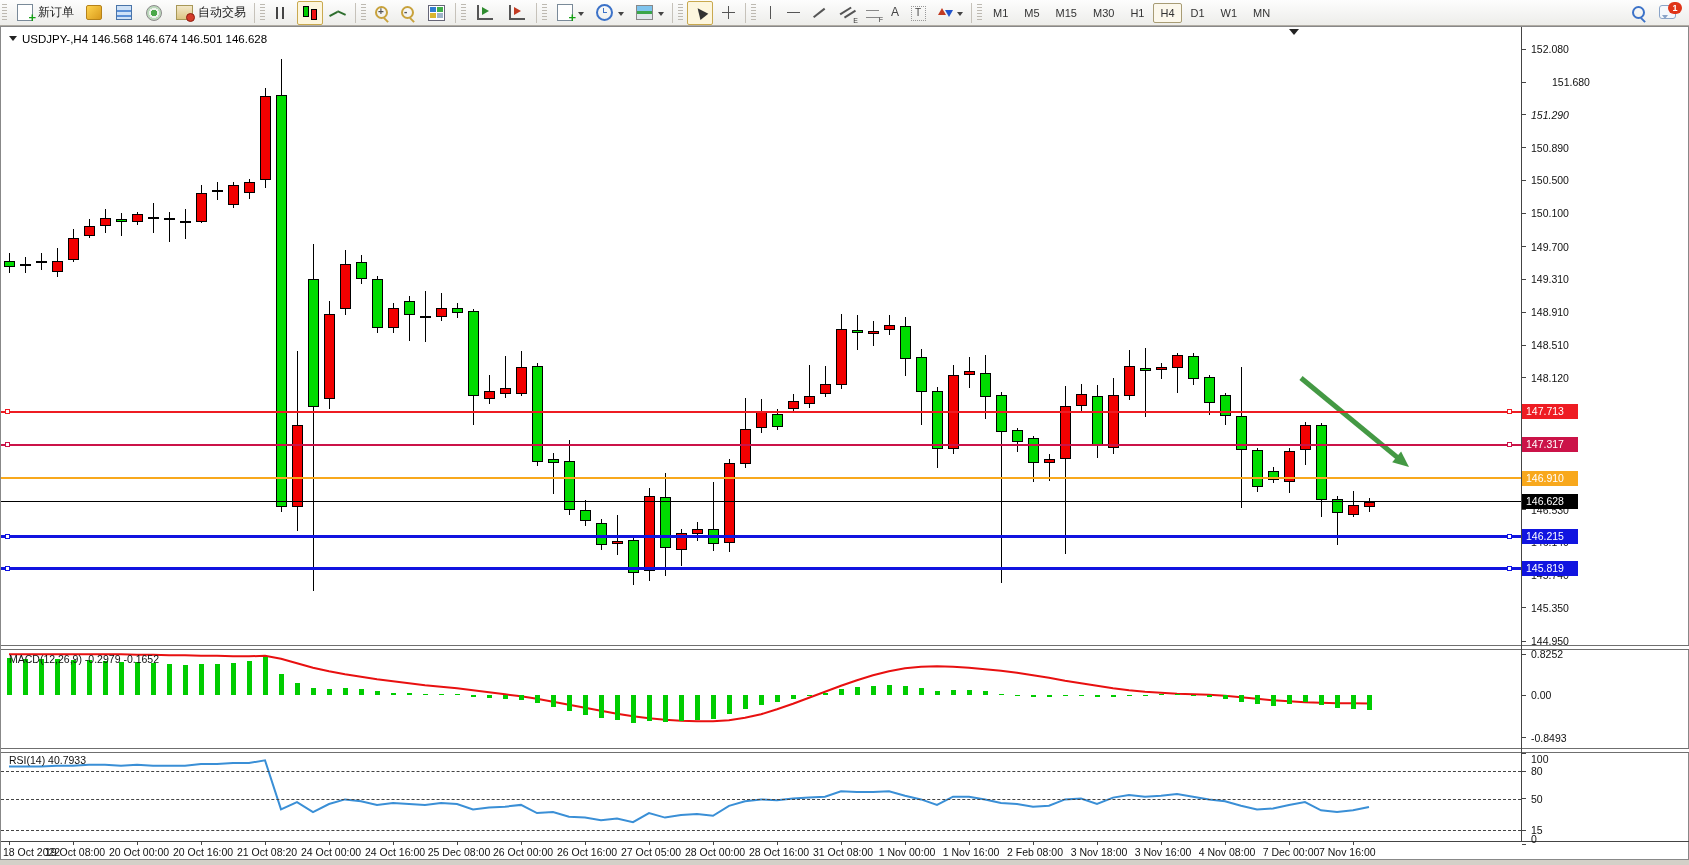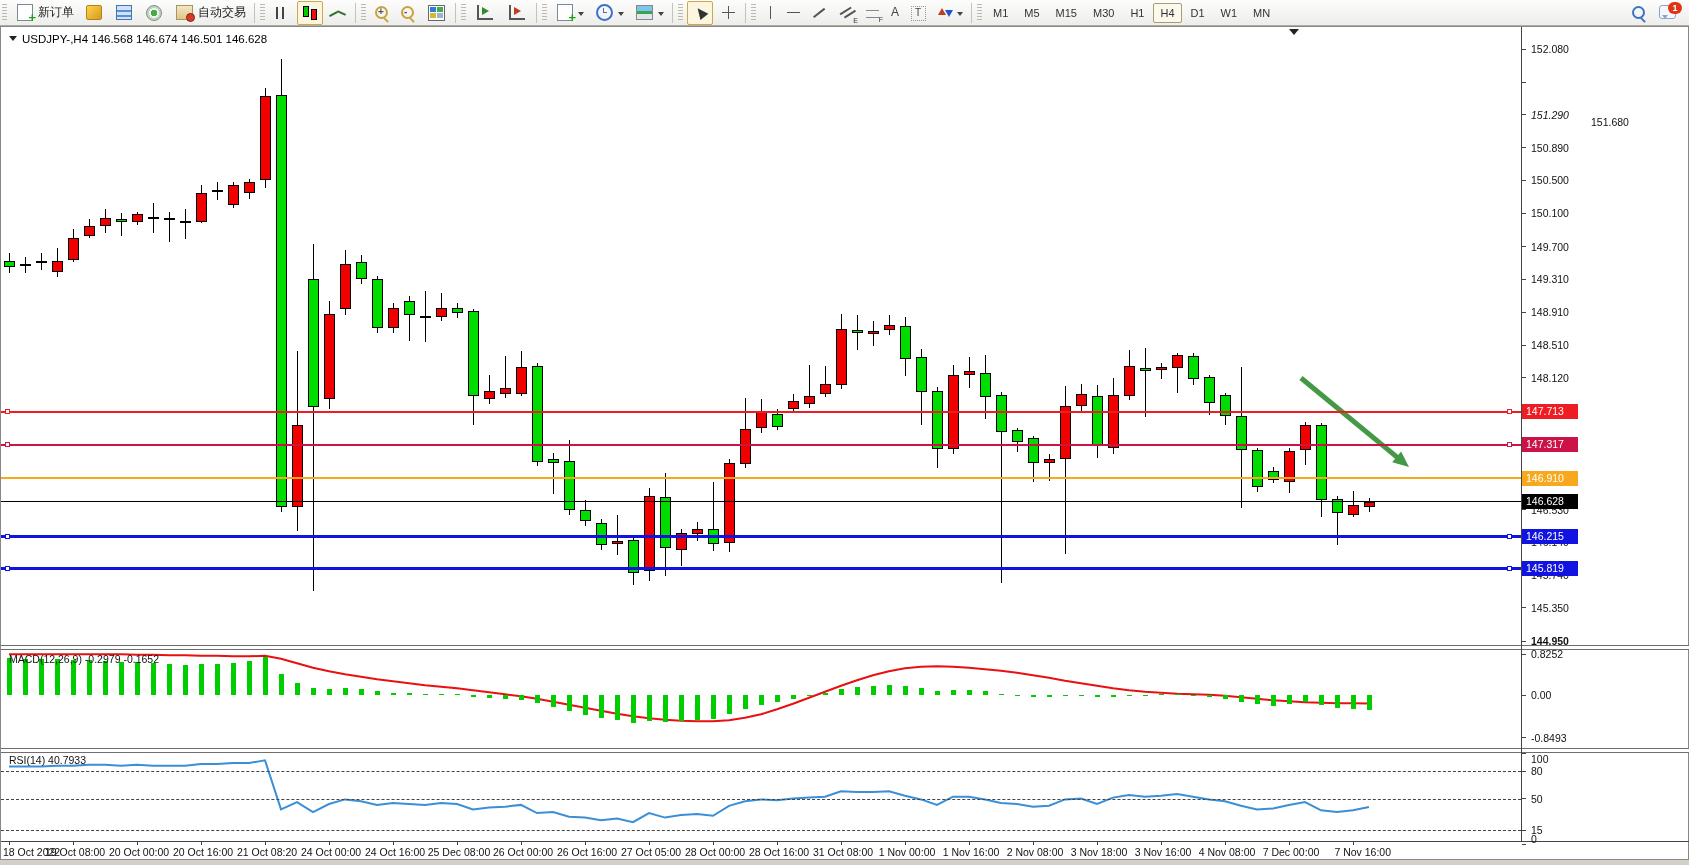--- a/index.html
+++ b/index.html
@@ -232,21 +232,21 @@
           <polygon points="1408,440 1391.2007133282966,435.2267445781804 1400.104120896541,424.4226095515469" fill="#449944"></polygon>
         </g>
       </svg>
   <div class="sepline" style="top: 618px;"></div>
       <div class="sepline" style="top: 721px;"></div>
       <div class="abs" style="left: 1520px; top: 0px; width: 1px; height: 814px; background: rgb(68, 68, 68);"></div>
       <div class="abs" style="left: 0px; top: 814px; width: 1689px; height: 1px; background: rgb(68, 68, 68);"></div>
       <div class="tick" style="left: 1521px; top: 21.5px; width: 4px; height: 1px;"></div>
       <div class="axlbl" style="left: 1530px; top: 16px;">152.080</div>
       <div class="tick" style="left: 1521px; top: 54.716px; width: 4px; height: 1px;"></div>
-      <div class="axlbl" style="left: 1590px; top: 49.216px; margin-top: 40px;">151.680</div>
+      <div class="axlbl" style="left: 1551px; top: 49.216px;">151.680</div>
       <div class="tick" style="left: 1521px; top: 87.1016px; width: 4px; height: 1px;"></div>
       <div class="axlbl" style="left: 1530px; top: 81.6016px; font-style: italic;">151.290</div>
       <div class="tick" style="left: 1521px; top: 120.318px; width: 4px; height: 1px;"></div>
       <div class="axlbl" style="left: 1530px; top: 114.818px;">150.890</div>
       <div class="tick" style="left: 1521px; top: 152.703px; width: 4px; height: 1px;"></div>
       <div class="axlbl" style="left: 1530px; top: 147.203px;">150.500</div>
       <div class="tick" style="left: 1521px; top: 185.919px; width: 4px; height: 1px;"></div>
       <div class="axlbl" style="left: 1530px; top: 180.419px;">150.100</div>
       <div class="tick" style="left: 1521px; top: 219.135px; width: 4px; height: 1px;"></div>
       <div class="axlbl" style="left: 1530px; top: 213.635px;">149.700</div>
@@ -260,21 +260,21 @@
       <div class="axlbl" style="left: 1530px; top: 344.838px;">148.120</div>
       <div class="tick" style="left: 1521px; top: 482.372px; width: 4px; height: 1px;"></div>
       <div class="axlbl" style="left: 1530px; top: 476.872px;">146.530</div>
       <div class="tick" style="left: 1521px; top: 514.758px; width: 4px; height: 1px;"></div>
       <div class="axlbl" style="left: 1530px; top: 509.258px;">146.140</div>
       <div class="tick" style="left: 1521px; top: 547.974px; width: 4px; height: 1px;"></div>
       <div class="axlbl" style="left: 1530px; top: 542.474px;">145.740</div>
       <div class="tick" style="left: 1521px; top: 580.359px; width: 4px; height: 1px;"></div>
       <div class="axlbl" style="left: 1530px; top: 574.859px;">145.350</div>
       <div class="tick" style="left: 1521px; top: 613.575px; width: 4px; height: 1px;"></div>
-      <div class="axlbl" style="left: 1530px; top: 608.075px; font-weight: bold;">144.950</div>
+      <div class="axlbl" style="left: 1530px; top: 608.075px;">144.950</div>
       <div class="candle-wick" style="left: 7.5px; top: 226.278px; height: 19.9296px;"></div>
       <div class="candle-body" style="left: 2.5px; top: 233.752px; width: 11px; height: 6.6432px; background: rgb(0, 220, 0);"></div>
       <div class="candle-wick" style="left: 23.5px; top: 229.6px; height: 16.608px;"></div>
       <div class="candle-body" style="left: 18.5px; top: 237.074px; width: 11px; height: 2px; background: rgb(242, 0, 0);"></div>
       <div class="candle-wick" style="left: 39.5px; top: 226.278px; height: 16.608px;"></div>
       <div class="candle-body" style="left: 34.5px; top: 233.752px; width: 11px; height: 2.4912px; background: rgb(242, 0, 0);"></div>
       <div class="candle-wick" style="left: 55.5px; top: 221.296px; height: 29.064px;"></div>
       <div class="candle-body" style="left: 50.5px; top: 233.752px; width: 11px; height: 11.6256px; background: rgb(242, 0, 0);"></div>
       <div class="candle-wick" style="left: 71.5px; top: 202.197px; height: 33.216px;"></div>
       <div class="candle-body" style="left: 66.5px; top: 210.501px; width: 11px; height: 22.4208px; background: rgb(242, 0, 0);"></div>
@@ -591,25 +591,25 @@
       <div class="axlbl" style="left: 678px; top: 819px; width: 72px; text-align: center;">28 Oct 00:00</div>
       <div class="tick" style="left: 776px; top: 814px; width: 1px; height: 4px;"></div>
       <div class="axlbl" style="left: 742px; top: 819px; width: 72px; text-align: center;">28 Oct 16:00</div>
       <div class="tick" style="left: 840px; top: 814px; width: 1px; height: 4px;"></div>
       <div class="axlbl" style="left: 806px; top: 819px; width: 72px; text-align: center;">31 Oct 08:00</div>
       <div class="tick" style="left: 904px; top: 814px; width: 1px; height: 4px;"></div>
       <div class="axlbl" style="left: 870px; top: 819px; width: 72px; text-align: center;">1 Nov 00:00</div>
       <div class="tick" style="left: 968px; top: 814px; width: 1px; height: 4px;"></div>
       <div class="axlbl" style="left: 934px; top: 819px; width: 72px; text-align: center;">1 Nov 16:00</div>
       <div class="tick" style="left: 1032px; top: 814px; width: 1px; height: 4px;"></div>
-      <div class="axlbl" style="left: 998px; top: 819px; width: 72px; text-align: center;">2 Nov 08:00</div>
+      <div class="axlbl" style="left: 998px; top: 819px; width: 72px; text-align: center;">2 Feb 08:00</div>
       <div class="tick" style="left: 1096px; top: 814px; width: 1px; height: 4px;"></div>
       <div class="axlbl" style="left: 1062px; top: 819px; width: 72px; text-align: center;">3 Nov 18:00</div>
       <div class="tick" style="left: 1160px; top: 814px; width: 1px; height: 4px;"></div>
       <div class="axlbl" style="left: 1126px; top: 819px; width: 72px; text-align: center;">3 Nov 16:00</div>
       <div class="tick" style="left: 1224px; top: 814px; width: 1px; height: 4px;"></div>
       <div class="axlbl" style="left: 1190px; top: 819px; width: 72px; text-align: center;">4 Nov 08:00</div>
       <div class="tick" style="left: 1288px; top: 814px; width: 1px; height: 4px;"></div>
       <div class="axlbl" style="left: 1254px; top: 819px; width: 72px; text-align: center;">7 Dec 00:00</div>
       <div class="tick" style="left: 1352px; top: 814px; width: 1px; height: 4px;"></div>
-      <div class="axlbl" style="left: 1318px; top: 819px; width: 72px; text-align: right;">7 Nov 16:00</div>
+      <div class="axlbl" style="left: 1318px; top: 819px; width: 72px; text-align: left;">7 Nov 16:00</div>
     </div>
 </div>
 
 </body></html>

